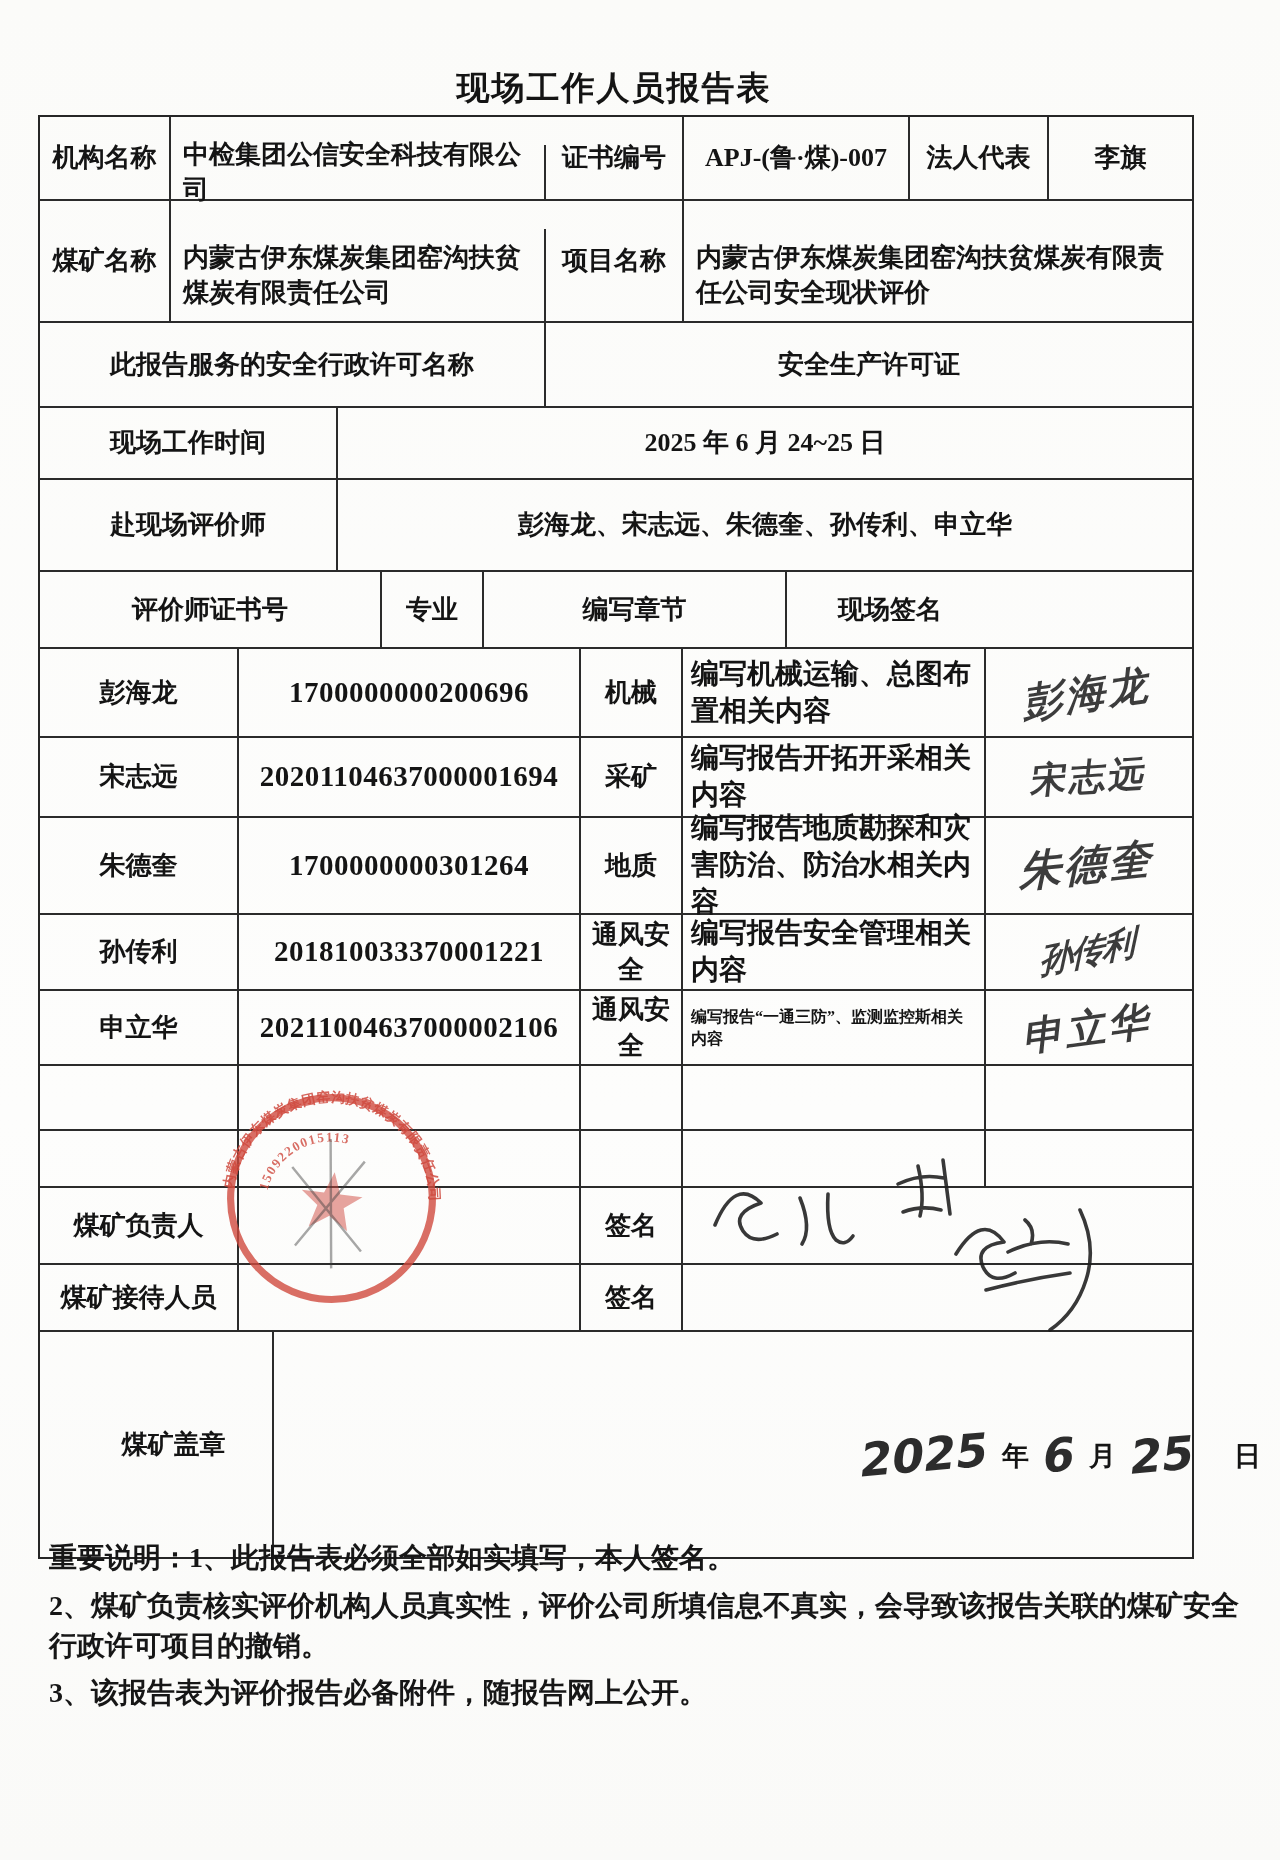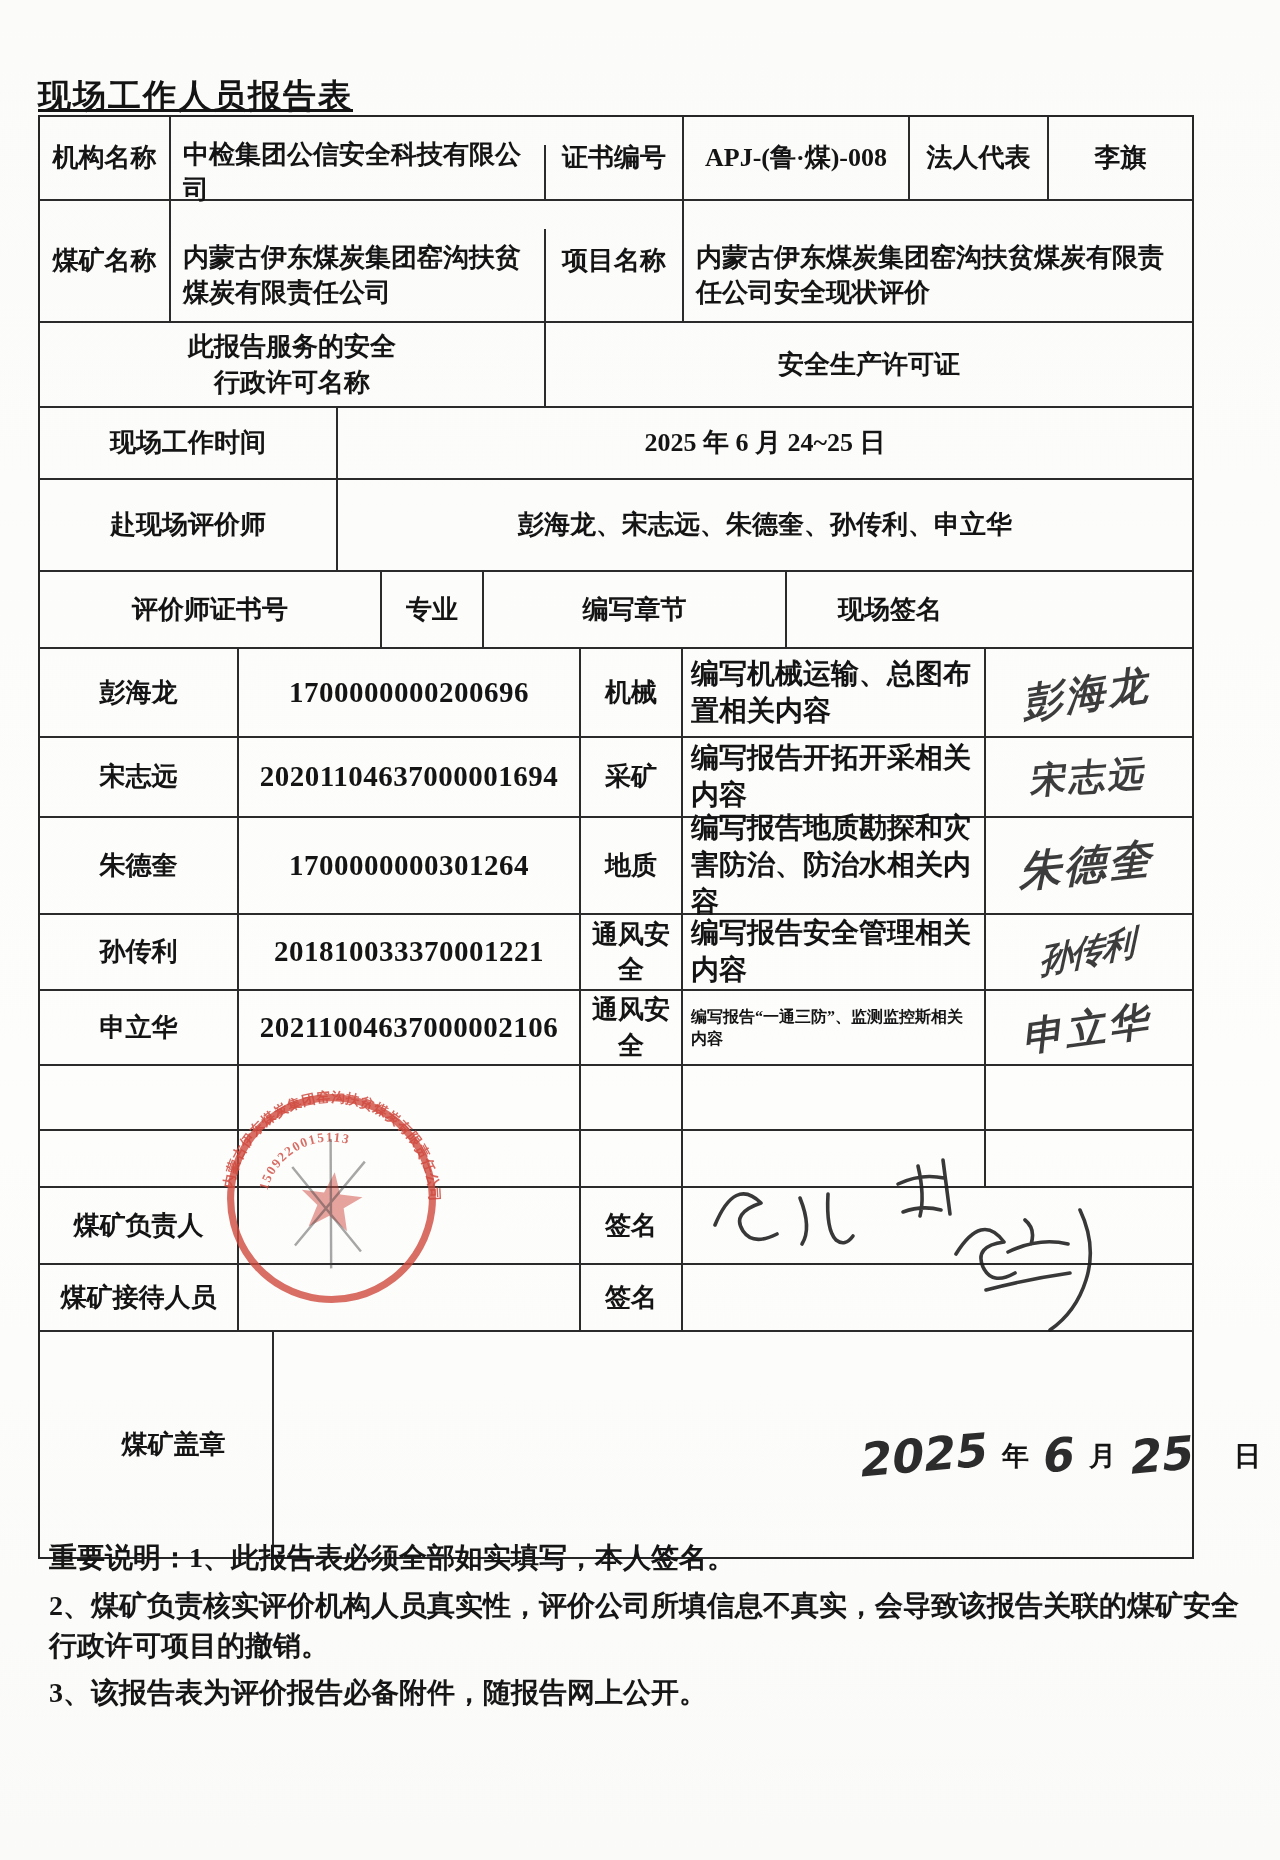--- a/index.html
+++ b/index.html
@@ -3,40 +3,40 @@
 <meta charset="utf-8">
 <style>
   html,body{margin:0;padding:0;}
   body{
     width:1280px;height:1860px;
     background:linear-gradient(180deg,#fbfbf9 0%,#fdfdfc 60%,#fafaf8 100%);
     font-family:"Liberation Serif","DejaVu Serif",serif;
     color:#141414;position:relative;overflow:hidden;
   }
   .page-title{
-    position:absolute;left:38px;top:74px;width:1152px;
-    text-align:left;font-size:33px;font-weight:700;letter-spacing:2px;text-decoration:underline;
+    position:absolute;left:38px;top:66px;width:1152px;
+    text-align:center;font-size:33px;font-weight:700;letter-spacing:2px;
   }
   .doc-table{
     position:absolute;left:38px;top:115px;width:1152px;
     border:2.5px solid #262626;box-sizing:content-box;
   }
   .r{display:flex;border-bottom:2px solid #2b2b2b;}
   .r:last-child{border-bottom:none;padding-left:35px;}
   .c{
     border-right:2px solid #2b2b2b;box-sizing:border-box;
     display:flex;align-items:center;justify-content:center;
     font-size:26px;font-weight:600;text-align:center;line-height:1.35;
     padding:4px 6px;overflow:visible;
   }
   .c.last{border-right:none;}
   .c.left{justify-content:flex-start;text-align:left;padding-left:12px;margin-top:28px;}
   .c.chapter{justify-content:flex-start;text-align:left;font-size:28px;padding:4px 8px;line-height:1.32;}
   .c.num{font-size:29px;letter-spacing:0.5px;}
-  .stack{display:flex;flex-direction:column;align-items:center;justify-content:center;}
+  .stack{display:flex;flex-direction:row;align-items:center;justify-content:center;}
   .sig{
     font-family:"DejaVu Sans","Liberation Sans",sans-serif;
     font-size:40px;font-weight:700;color:#1b1b1b;opacity:.85;
     transform:rotate(-7deg) skewX(-14deg);letter-spacing:3px;white-space:nowrap;
   }
   .overlay{position:absolute;pointer-events:none;}
   .notes{position:absolute;left:49px;top:1538px;width:1214px;}
   .notes p{margin:0 0 8px 0;font-size:28px;font-weight:600;line-height:1.42;color:#161616;}
   .date-line{
     position:absolute;left:860px;top:1428px;display:flex;align-items:flex-end;gap:14px;z-index:5;
@@ -53,21 +53,21 @@
 <body>
 
 <div class="page-title">现场工作人员报告表</div>
 
 <div class="doc-table">
 
   <div class="r" style="height:82px">
     <div class="c" style="flex:0 0 131px">机构名称</div>
     <div class="c left" style="flex:0 0 375px">中检集团公信安全科技有限公司</div>
     <div class="c" style="flex:0 0 138px">证书编号</div>
-    <div class="c" style="flex:0 0 226px">APJ-(鲁·煤)-008</div>
+    <div class="c" style="flex:0 0 226px">APJ-(鲁·煤)-007</div>
     <div class="c" style="flex:0 0 139px">法人代表</div>
     <div class="c last" style="flex:0 0 143px">李旗</div>
   </div>
 
   <div class="r" style="height:120px">
     <div class="c" style="flex:0 0 131px">煤矿名称</div>
     <div class="c left" style="flex:0 0 375px">内蒙古伊东煤炭集团窑沟扶贫煤炭有限责任公司</div>
     <div class="c" style="flex:0 0 138px">项目名称</div>
     <div class="c left last" style="flex:0 0 508px">内蒙古伊东煤炭集团窑沟扶贫煤炭有限责任公司安全现状评价</div>
   </div>

